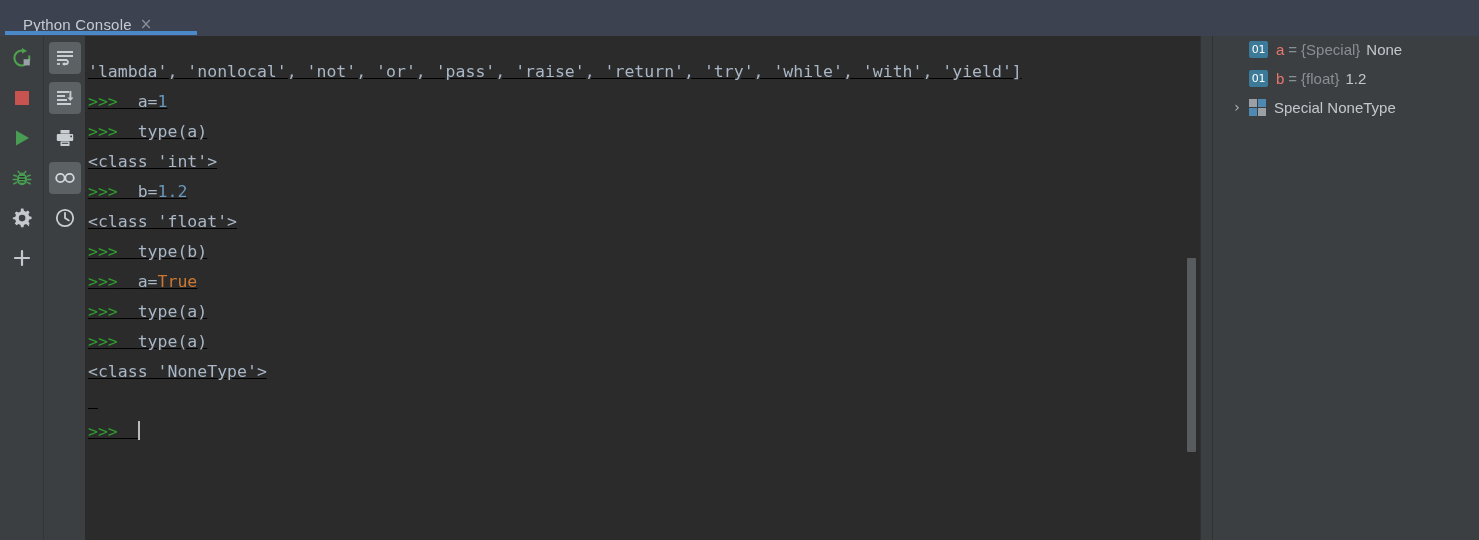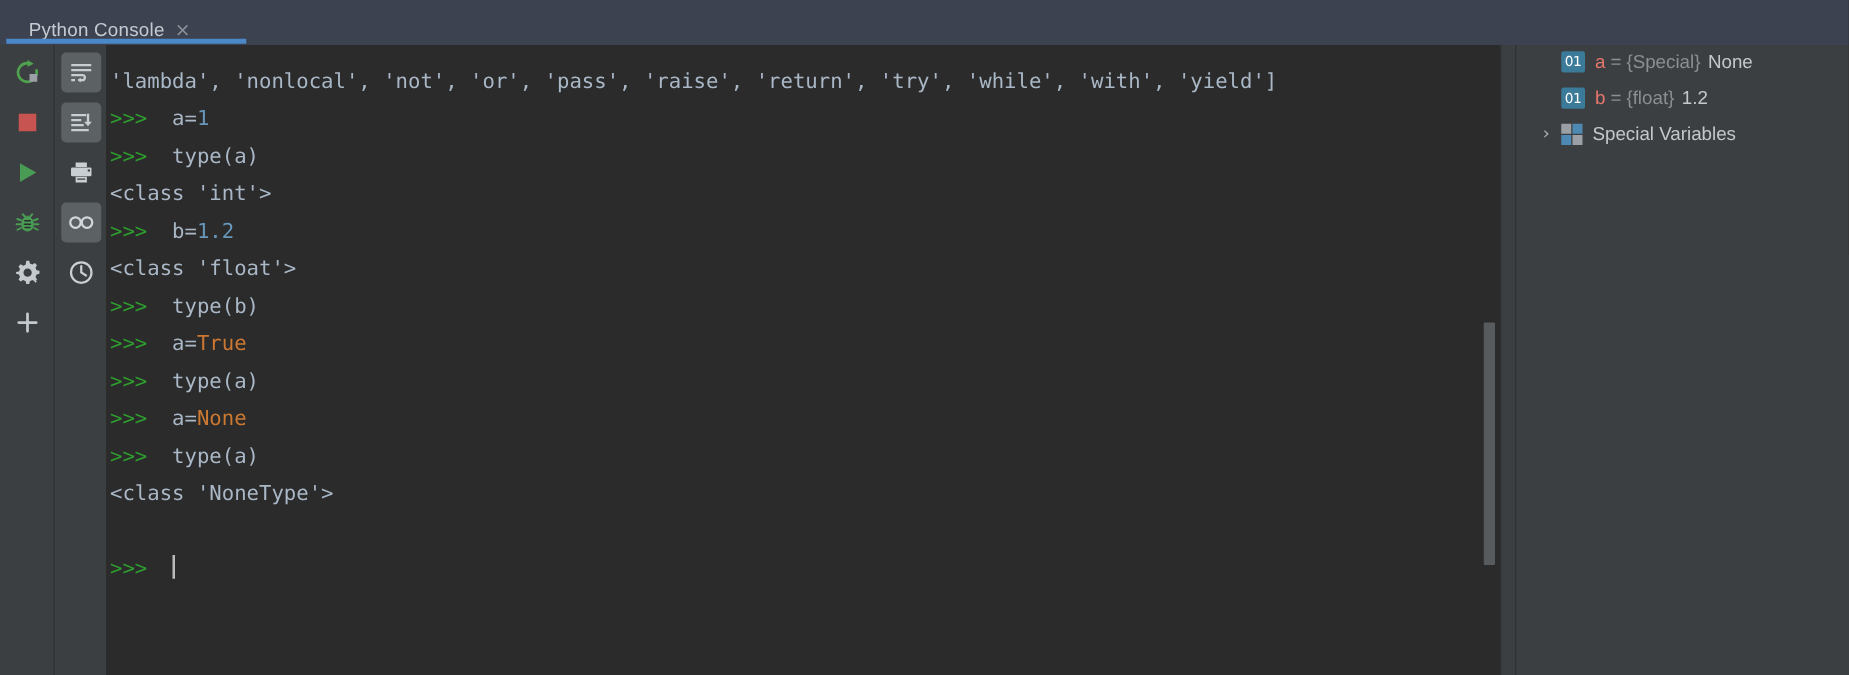--- a/index.html
+++ b/index.html
@@ -107,24 +107,25 @@
   .console {
     position: absolute;
     left: 85px; top: 36px;
     width: 1115px;
     height: 504px;
     background: #2b2b2b;
     overflow: hidden;
   }
   .console-lines {
     position: absolute;
-    left: 0; top: 14px;
+    left: 0; top: 1px;
     width: 100%;
-    padding-top: 0;
-    box-sizing: border-box;
+    padding-top: 20px;
+    box-sizing: border-box;
+    text-decoration: underline;
   }
   .cline {
     height: 30px;
     line-height: 30px;
     font-family: "DejaVu Sans Mono", monospace;
     font-size: 16.5px;
     white-space: pre;
     padding-left: 3px;
     color: #a9b7c6;
   }
@@ -366,21 +367,20 @@
     <div class="console-lines" id="console-lines">
         <div class="cline"><span class="out">'lambda', 'nonlocal', 'not', 'or', 'pass', 'raise', 'return', 'try', 'while', 'with', 'yield']</span></div>
         <div class="cline"><span class="prompt">&gt;&gt;&gt;</span>  <span class="code">a=</span><span class="num">1</span></div>
         <div class="cline"><span class="prompt">&gt;&gt;&gt;</span>  <span class="code">type(a)</span></div>
         <div class="cline"><span class="out">&lt;class 'int'&gt;</span></div>
         <div class="cline"><span class="prompt">&gt;&gt;&gt;</span>  <span class="code">b=</span><span class="num">1.2</span></div>
         <div class="cline"><span class="out">&lt;class 'float'&gt;</span></div>
         <div class="cline"><span class="prompt">&gt;&gt;&gt;</span>  <span class="code">type(b)</span></div>
         <div class="cline"><span class="prompt">&gt;&gt;&gt;</span>  <span class="code">a=</span><span class="kw">True</span></div>
         <div class="cline"><span class="prompt">&gt;&gt;&gt;</span>  <span class="code">type(a)</span></div>
-        <div class="cline"><span class="prompt">&gt;&gt;&gt;</span>  <span class="code">a=</span><span class="kw">None</span></div>
         <div class="cline"><span class="prompt">&gt;&gt;&gt;</span>  <span class="code">type(a)</span></div>
         <div class="cline"><span class="out">&lt;class 'NoneType'&gt;</span></div>
         <div class="cline">&nbsp;</div>
         <div class="cline"><span class="prompt">&gt;&gt;&gt;</span>  <span class="caret"></span></div>
       </div>
     <div class="vscroll-track">
       <div class="vscroll-thumb"></div>
     </div>
   </div>
 
@@ -407,18 +407,18 @@
       </div>
 
     <div class="var-row">
       <span class="twisty">›</span>
       <span class="sv-icon">
         <i class="g"></i>
           <i class="b"></i>
           <i class="b"></i>
           <i class="g"></i>
       </span>
-      <span class="sv-label">Special Variables</span>
+      <span class="sv-label">Special NoneType</span>
     </div>
 
   </div>
 
 </div>
 
 </body></html>

